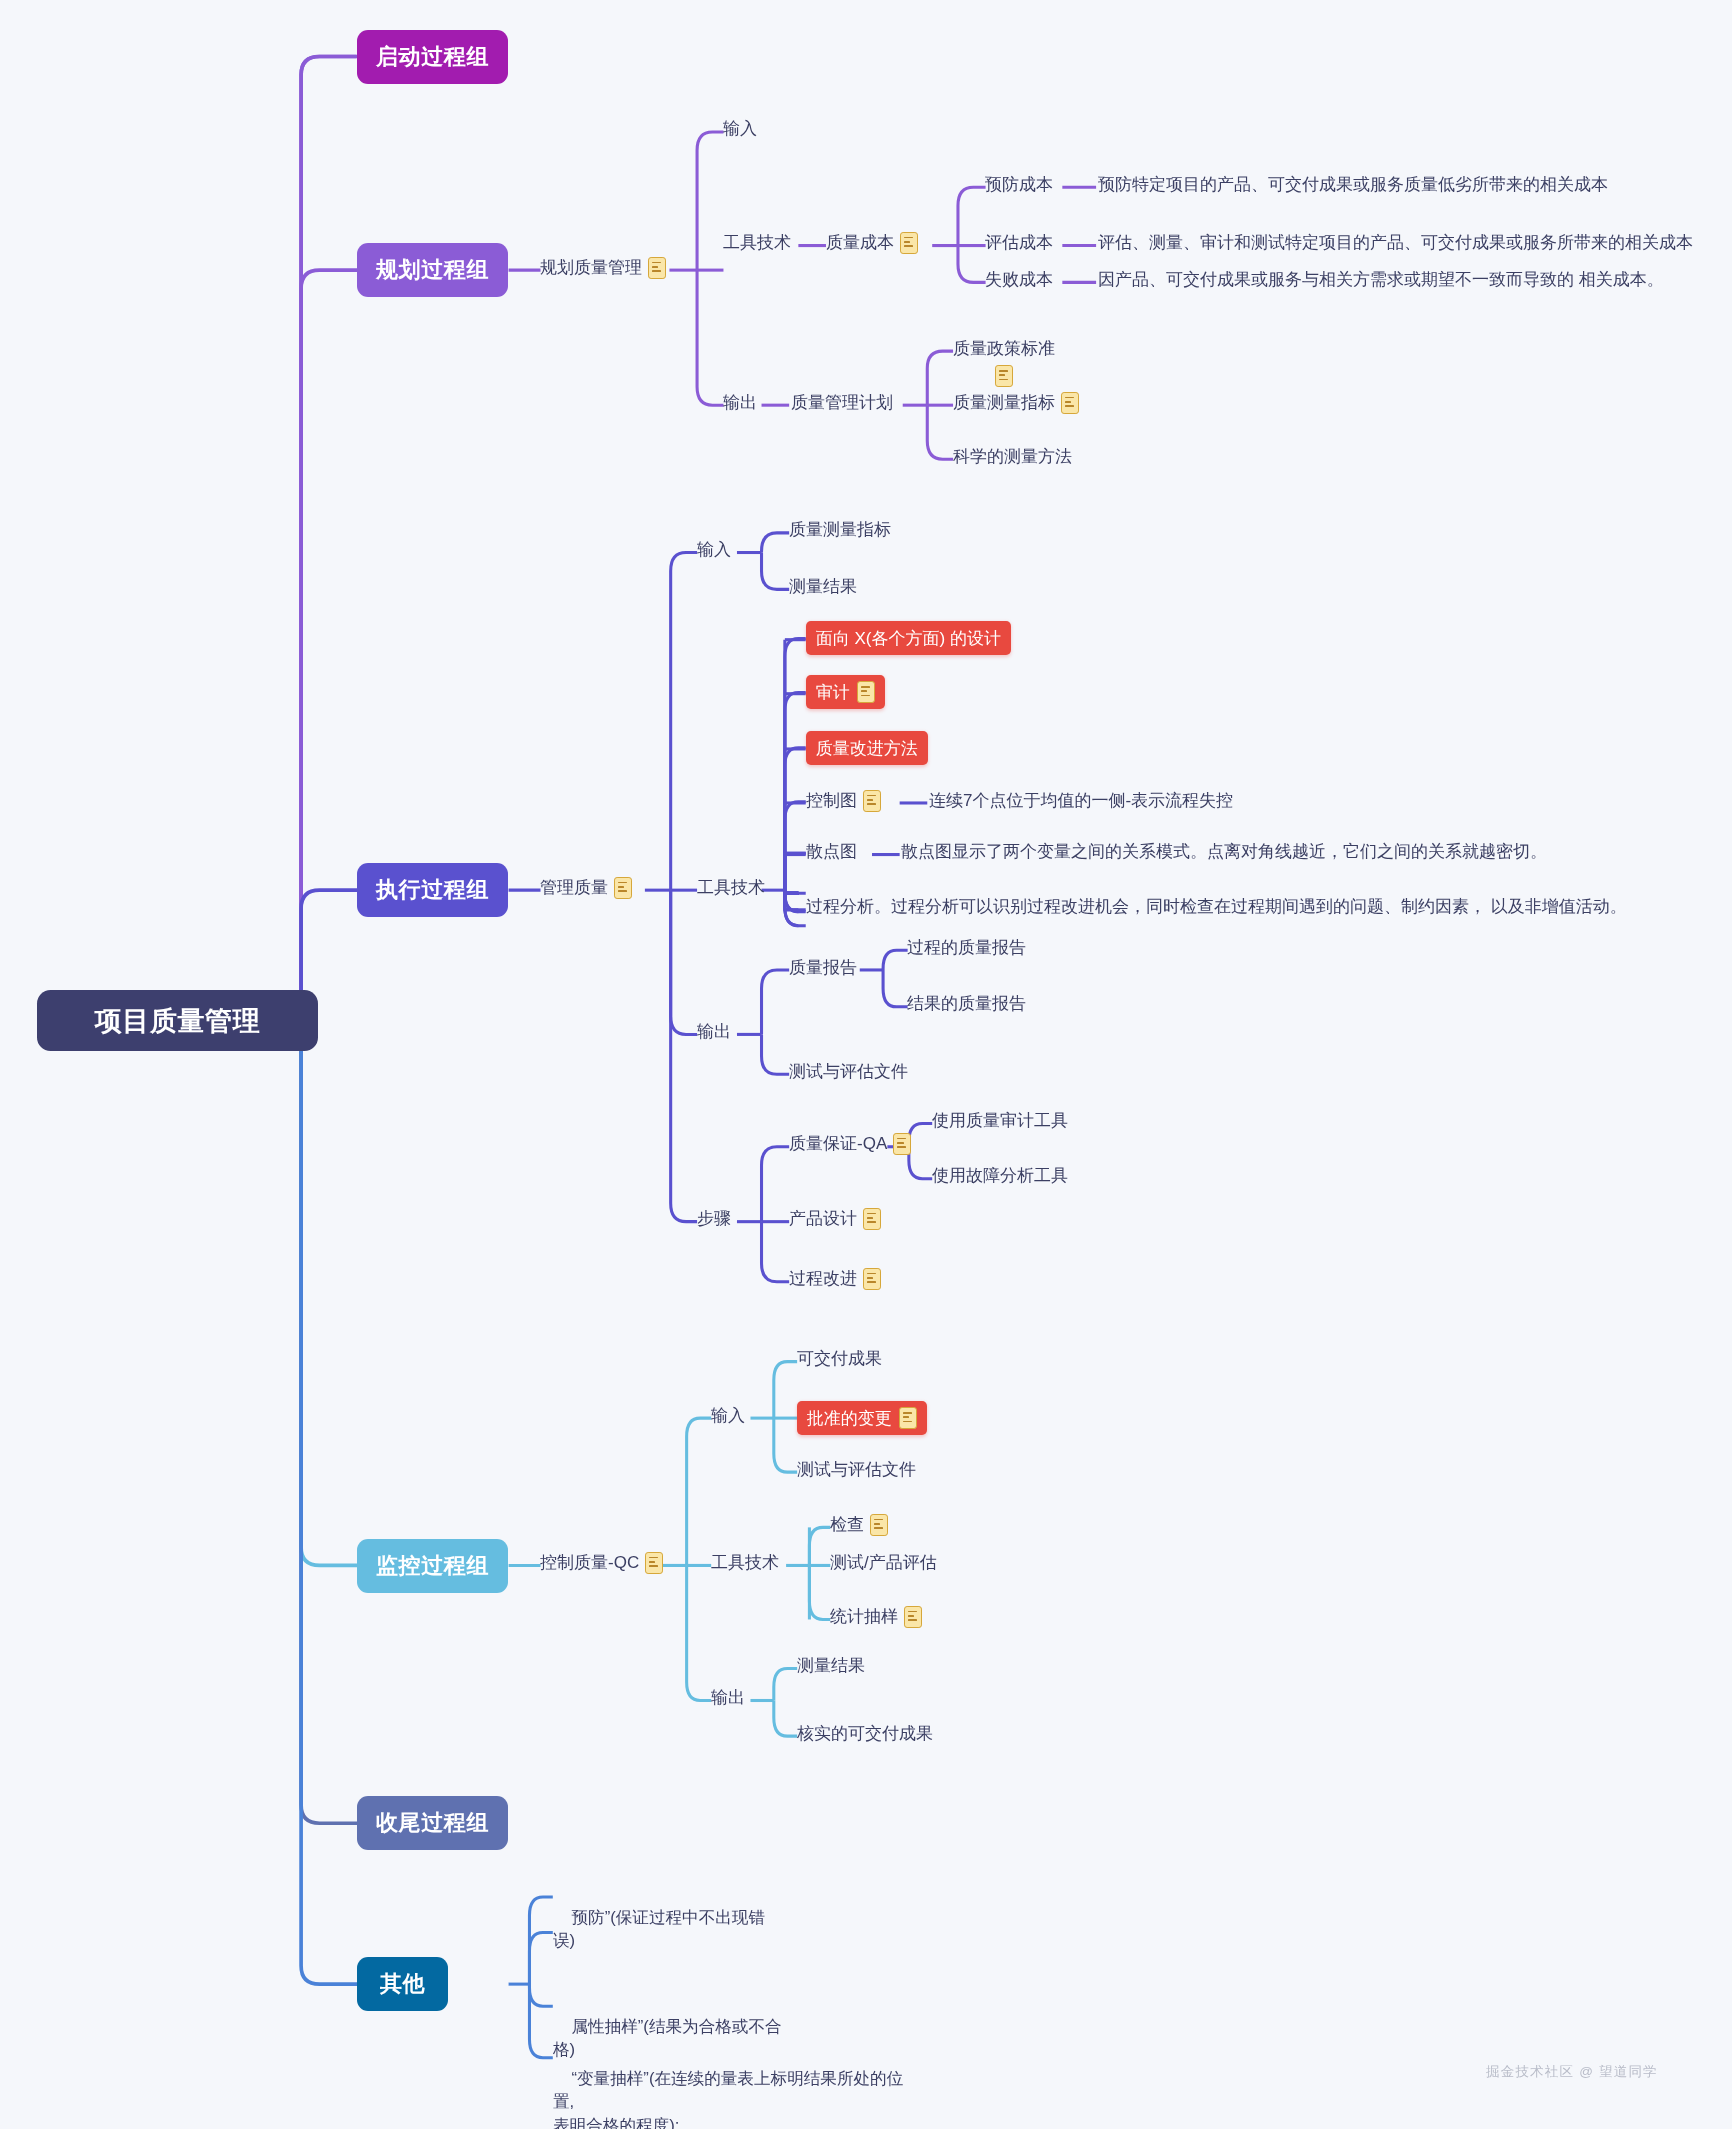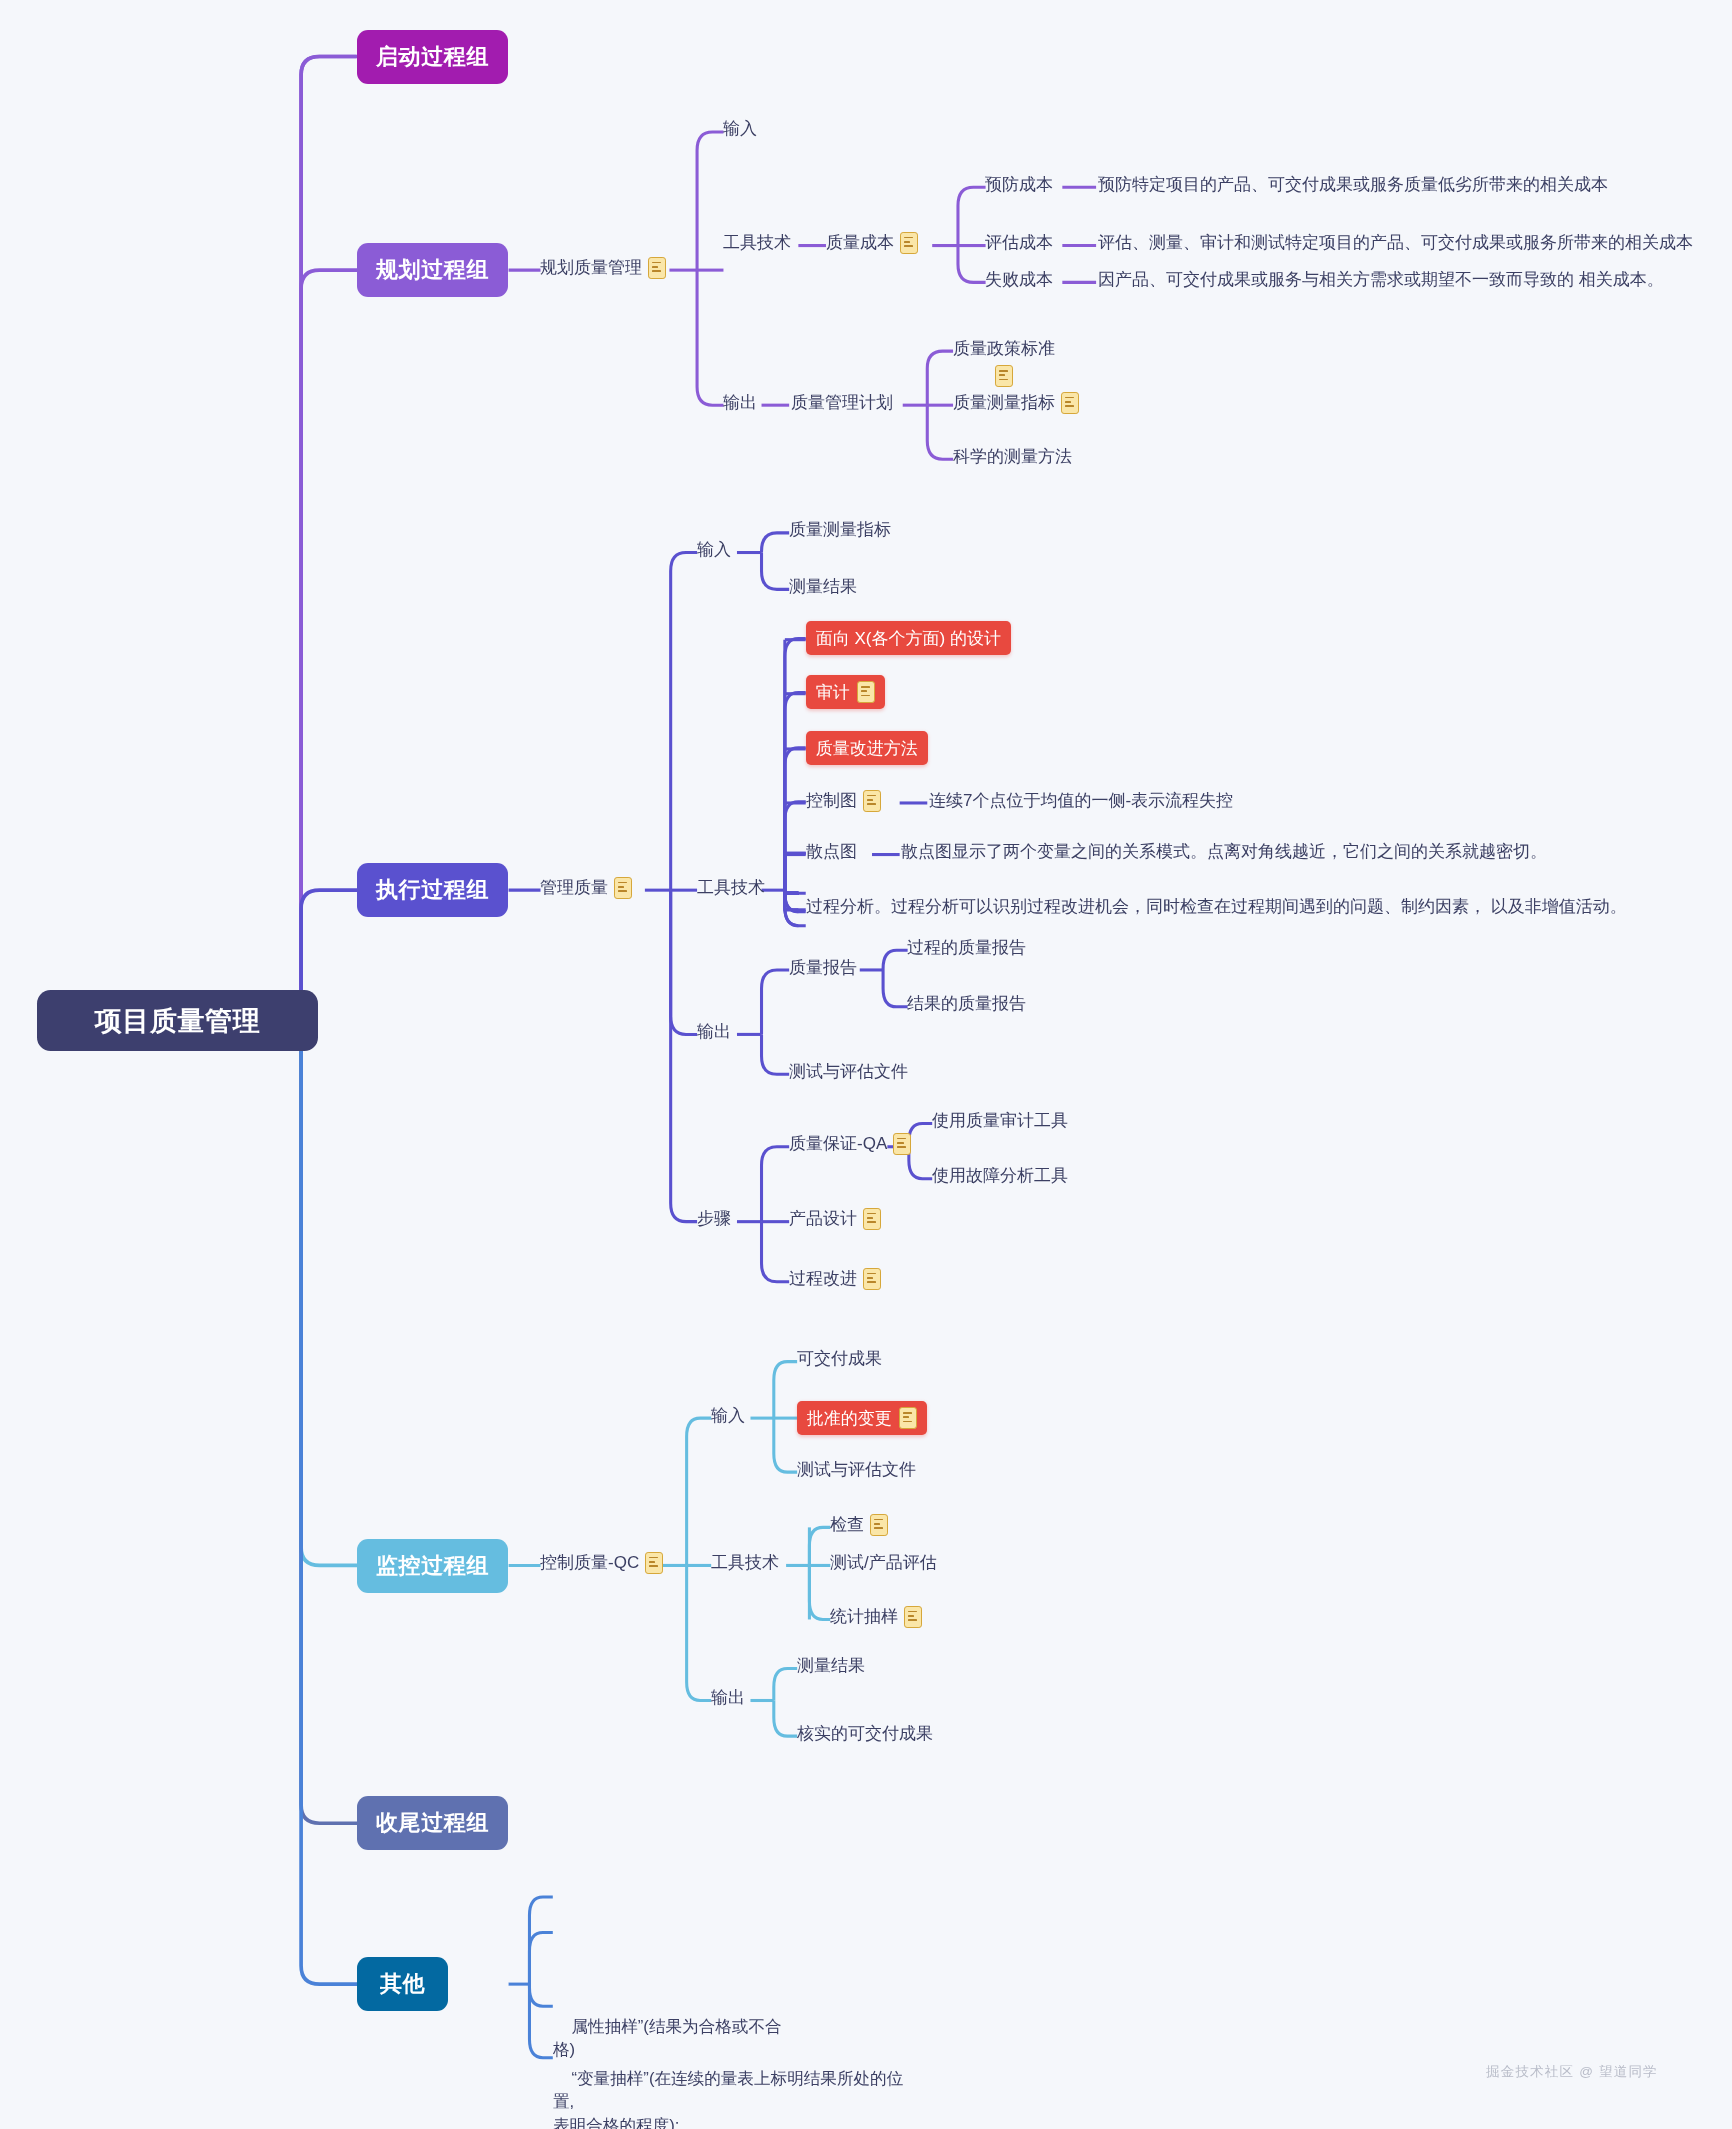--- a/index.html
+++ b/index.html
@@ -475,20 +475,24 @@
   <div class="topic" style="left:711px;top:1687px;">
     <span>输出</span>
   </div>
   <div class="topic" style="left:797px;top:1655px;">
     <span>测量结果</span>
   </div>
   <div class="topic" style="left:797px;top:1723px;">
     <span>核实的可交付成果</span>
   </div>
 
+  <div class="wrap" style="left:553px;top:1882px;width:246px;">
+    <span>预防”(保证过程中不出现错
+误)</span>
+  </div>
   <div class="wrap" style="left:553px;top:1991px;width:246px;">
     <span>属性抽样”(结果为合格或不合
 格)</span>
   </div>
   <div class="wrap" style="left:553px;top:2043px;width:393px;">
     <span>“变量抽样”(在连续的量表上标明结果所处的位
 置,
 表明合格的程度);</span>
   </div>
 

